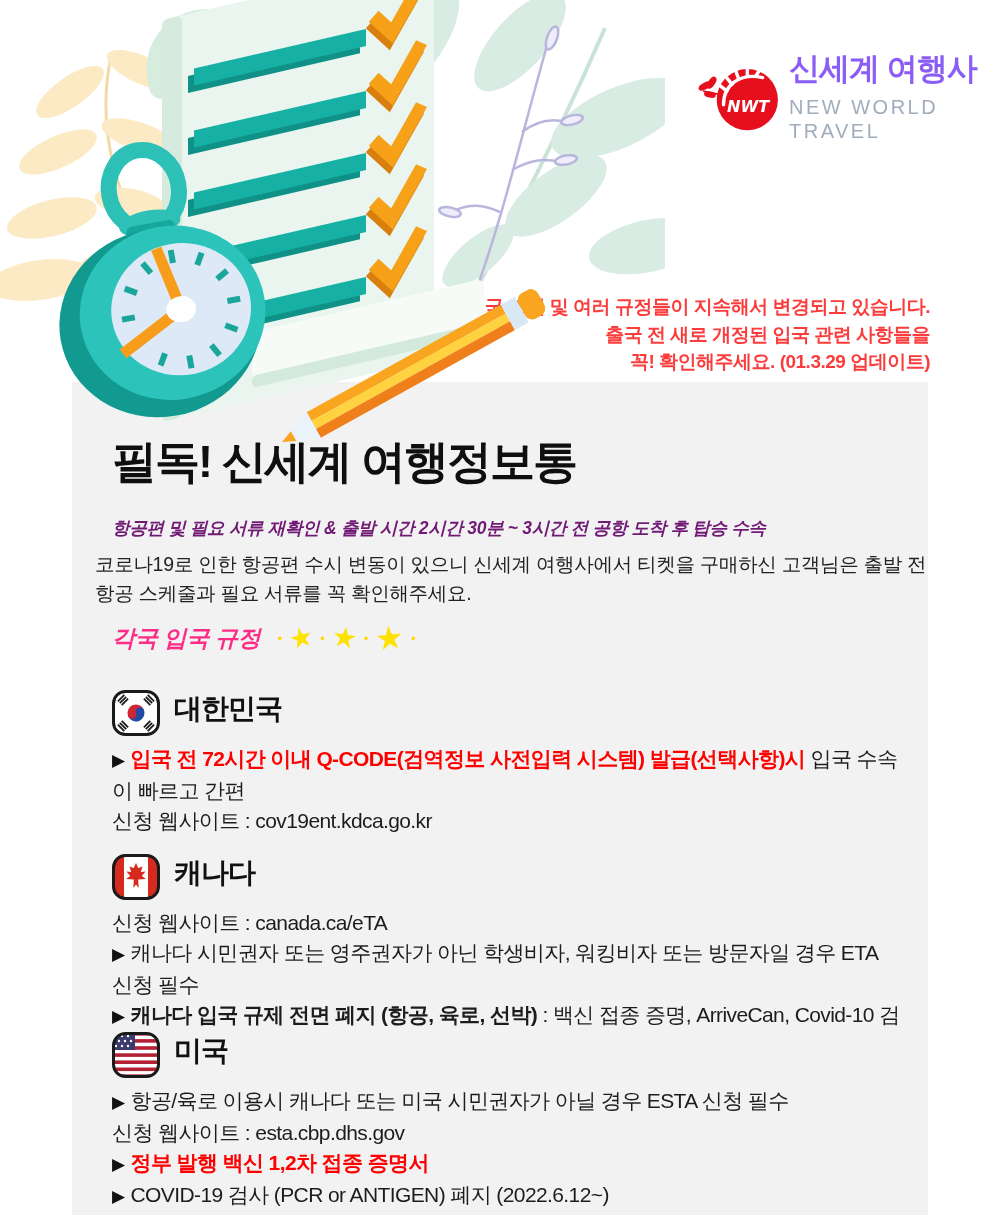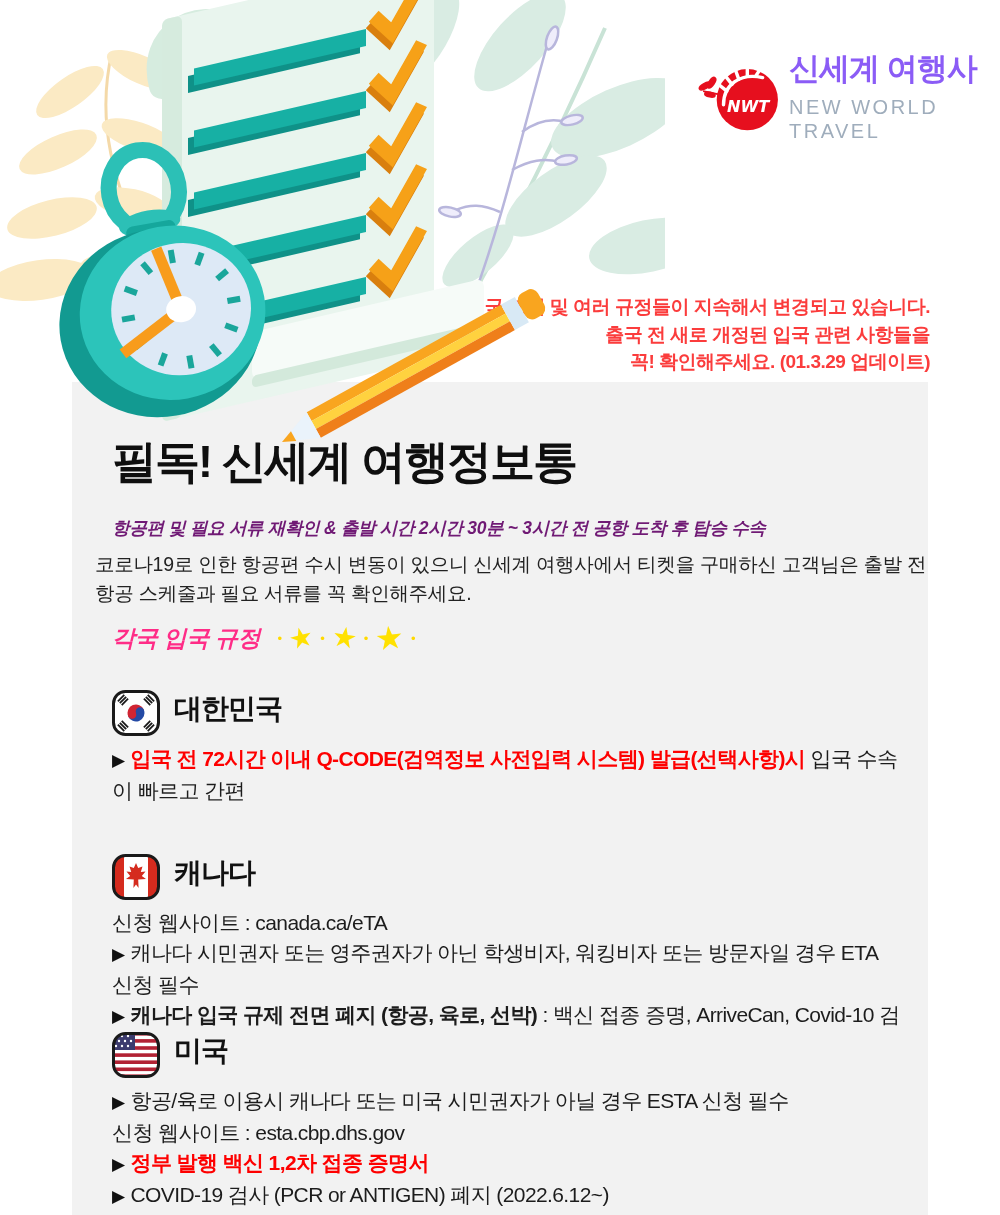--- a/index.html
+++ b/index.html
@@ -274,20 +274,21 @@
             <g transform="rotate(-45 37 36) translate(37 36)">
               <rect x="-4.5" y="-3.6" width="9" height="1.8"></rect>
                 <rect x="-4.5" y="-0.9" width="9" height="1.8"></rect>
                 <rect x="-4.5" y="1.8" width="9" height="1.8"></rect>
             </g>
           </g>
         </svg>
         <h2 class="country-name">대한민국</h2>
       </div>
       <p class="line"><span class="bullet">▶</span><span class="red b">입국 전 72시간 이내 Q-CODE(검역정보 사전입력 시스템) 발급(선택사항)시</span><span> 입국 수속이 빠르고 간편</span></p>
+      <p class="line">신청 웹사이트 : cov19ent.kdca.go.kr</p>
     </div>
 
     <div class="country ko-canada">
       <div class="country-head">
         <svg class="flag" viewBox="0 0 48 46" aria-hidden="true">
           <defs>
               <clipPath id="cf">
                 <rect x="1.5" y="1.5" width="45" height="43" rx="12"></rect>
               </clipPath>
             </defs>

